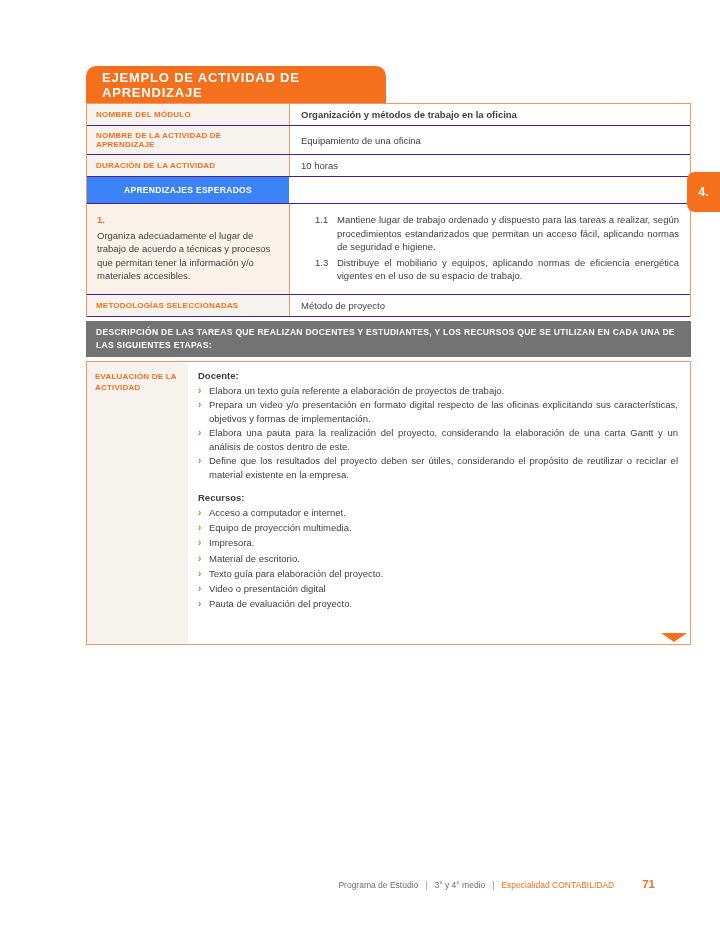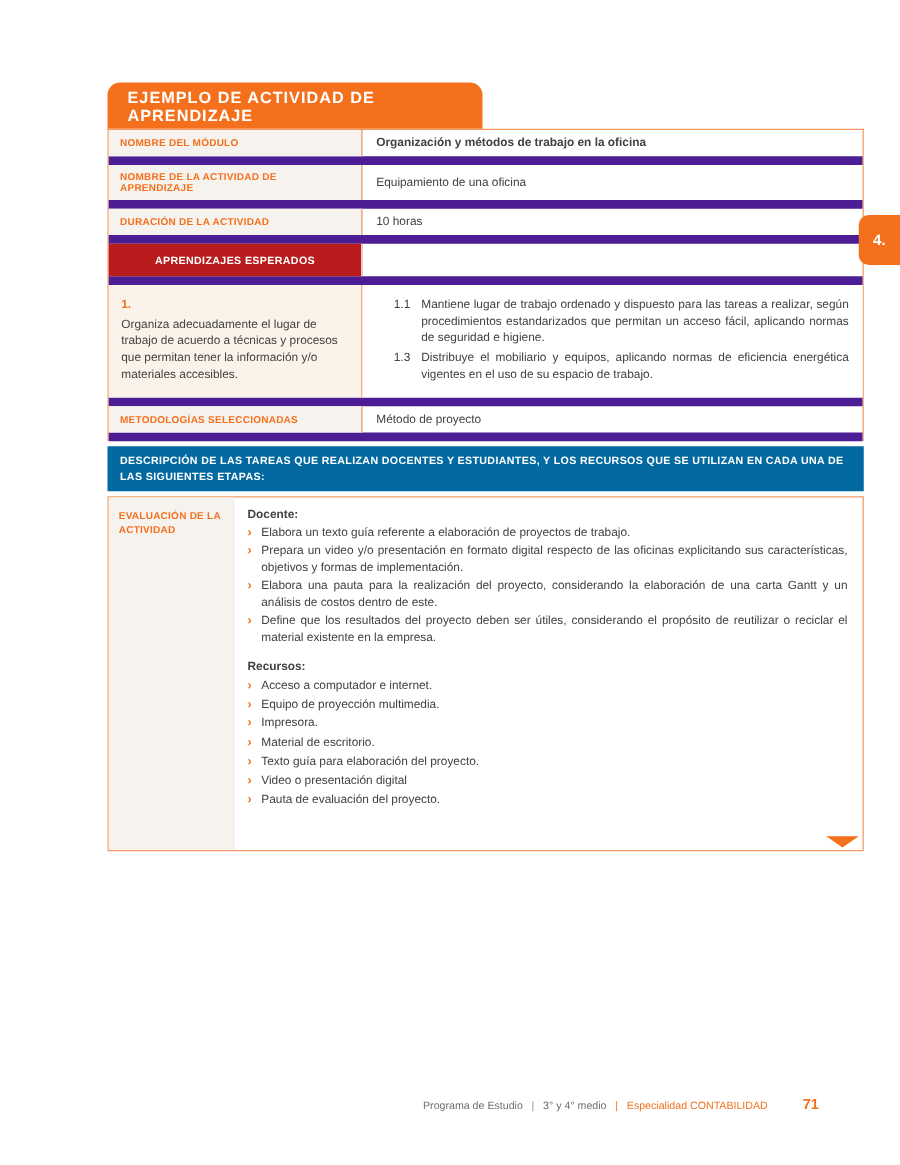--- a/index.html
+++ b/index.html
@@ -16,36 +16,36 @@
     width:300px; height:37px; background:#f4701d;
     border-radius:10px 10px 0 0;
     display:flex; align-items:center; padding-left:16px;
   }
   .title-tab span {
     color:#ffffff; font-weight:bold; font-size:13px; letter-spacing:0.8px;
   }
 
   
   .tbl { border:1px solid #ef9a61; border-bottom:none; }
-  .row { display:flex; border-bottom:7px solid #4c1d95; }
+  .row { display:flex; border-bottom:1px solid #4c1d95; }
   .label-cell {
     width:203px; flex:0 0 203px; background:#f6f3ef;
     border-right:1px solid #ef9a61;
     display:flex; align-items:center; padding:5px 9px;
     color:#f4701d; font-weight:bold; font-size:8px; letter-spacing:0.2px;
   }
   .value-cell {
     flex:1; display:flex; align-items:center; padding:5px 11px;
     font-size:9.5px; color:#414042;
   }
   .value-cell.bold { font-weight:bold; }
 
   
   .hdr-left {
-    width:203px; flex:0 0 203px; background:#b91c1c;
+    width:203px; flex:0 0 203px; background:#3b82f6;
     display:flex; align-items:center; justify-content:center;
     color:#fff; font-weight:bold; font-size:8.5px; letter-spacing:0.3px;
     padding:8px 6px; border-right:1px solid #ffffff;
   }
   .hdr-right {
     flex:1; background:#a2a4a7;
     display:flex; align-items:center; justify-content:center;
     color:#fff; font-weight:bold; font-size:8.5px; letter-spacing:0.3px;
     padding:8px 6px;
   }
@@ -58,21 +58,21 @@
   }
   .obj-num { color:#f4701d; font-weight:bold; display:block; margin-bottom:2px; }
   .obj-text { text-align:justify; color:#414042; }
   .crit-cell { flex:1; padding:9px 11px 9px 11px; background:#ffffff; }
   .crit-item { display:flex; font-size:9.5px; line-height:13.5px; margin-bottom:2px;margin-left:14px; }
   .crit-num { flex:0 0 22px; color:#414042; }
   .crit-text { flex:1; text-align:justify; }
 
   
   .banner {
-    margin-top:4px; background:#0369a1; color:#ffffff;
+    margin-top:4px; background:#737373; color:#ffffff;
     font-weight:bold; font-size:8.5px; letter-spacing:0.3px;
     line-height:13px; padding:5px 10px;
   }
 
   
   .prep {
     margin-top:4px; border:1px solid #ef9a61;
     display:flex; height:284px; position:relative; background:#ffffff;
   }
   .prep-label {

